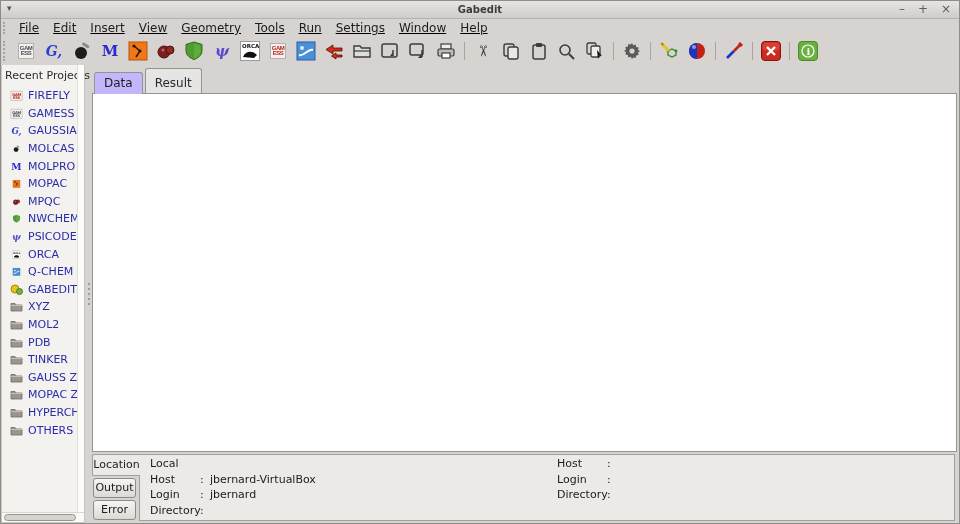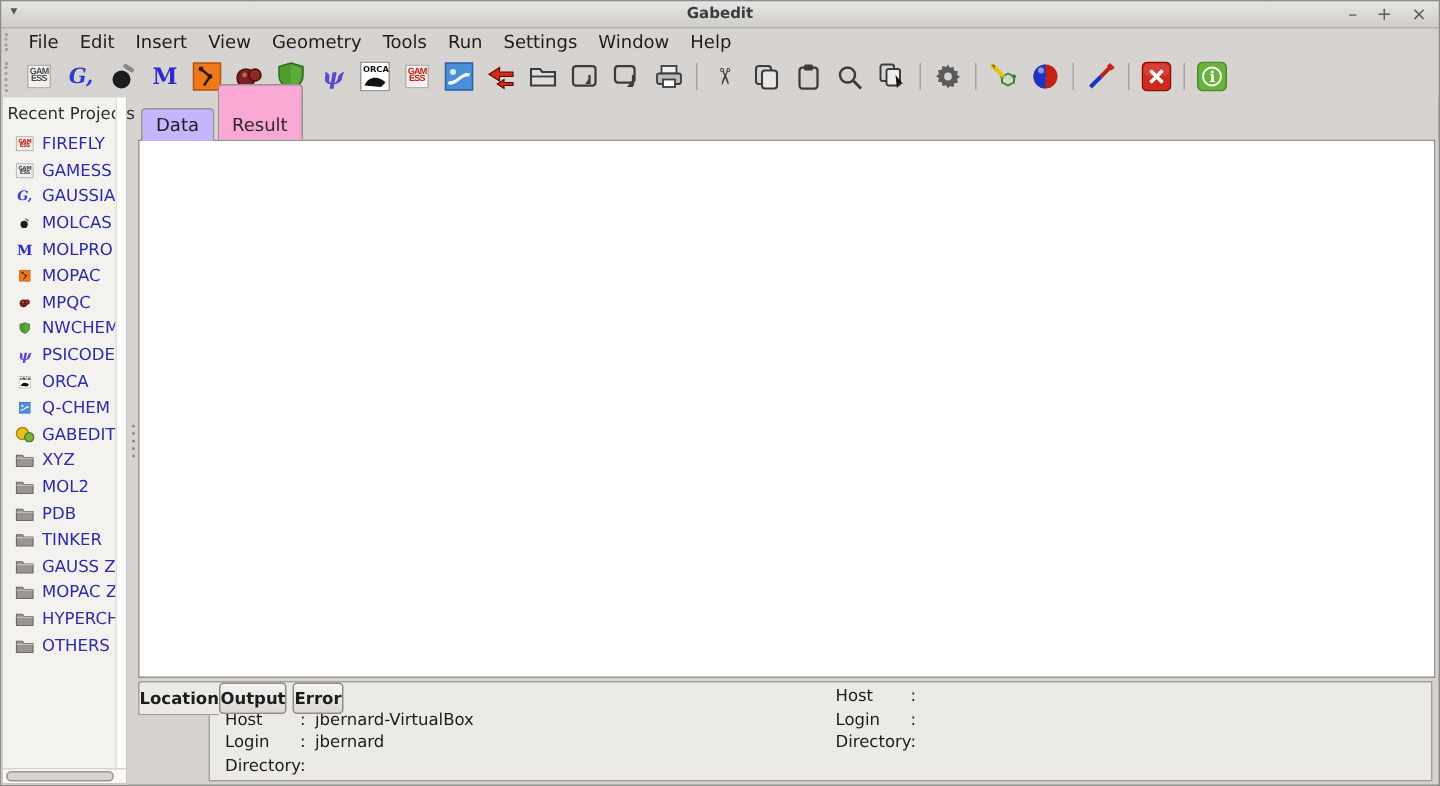--- a/index.html
+++ b/index.html
@@ -41,26 +41,26 @@
   
   .splitter{width:7px;flex:0 0 7px;display:flex;align-items:center;justify-content:center;cursor:col-resize;}
   .split-dots{display:flex;flex-direction:column;gap:3px;}
   .split-dots i{width:2px;height:2px;background:#8d8a86;border-radius:50%;}
 
   
   .maincol{flex:1;display:flex;flex-direction:column;min-width:0;padding:5px 2px 0 0;}
   .tabrow{height:23px;flex:0 0 23px;display:flex;align-items:flex-end;padding-left:2px;position:relative;z-index:2;}
   .tab{font-size:12px;color:#1d1d1d;border:1px solid #97948f;border-bottom:none;border-radius:3px 3px 0 0;padding:3px 9px 3px 9px;margin-right:2px;cursor:default;}
   .tab.active{background:#c4b5fd;padding-bottom:4px;margin-bottom:-1px;}
-  .tab.inactive{background:#f9a8d4;color:#2a2a2a;padding-top:19px;}
+  .tab.inactive{background:#e5e5e5;color:#2a2a2a;padding-top:7px;}
   .content{flex:1;background:#ffffff;border:1px solid #97948f;margin:0;z-index:1;}
 
   
   .bottom{height:67px;flex:0 0 67px;display:flex;margin:2px 2px 2px 0;}
-  .bt-col{width:47px;flex:0 0 47px;display:flex;flex-direction:row;z-index:2;font-weight:bold;}
+  .bt-col{width:47px;flex:0 0 47px;display:flex;flex-direction:column;z-index:2;}
   .bt-tab{height:21px;margin-bottom:1px;font-size:11px;color:#1d1d1d;display:flex;align-items:center;justify-content:center;cursor:default;}
   .bt-tab.active{background:#ebeae7;border:1px solid #a3a09c;border-right:none;margin-right:-1px;border-radius:2px 0 0 2px;}
   .bt-tab.btn{background:linear-gradient(#f6f5f3,#dcd9d5);border:1px solid #8f8c88;border-radius:3px;margin:1px 3px 1px 1px;height:19px;}
   .info{flex:1;background:#ebeae7;border:1px solid #a3a09c;display:flex;font-size:11px;color:#1c1c1c;z-index:1;}
   .info-block{flex:1;padding:1px 0 0 10px;}
   .info-row{display:flex;line-height:15.6px;white-space:nowrap;}
   .info-row .l{width:50px;}
   .info-row .c{width:10px;}
   .info-head{line-height:15.6px;}
 </style>
@@ -74,21 +74,21 @@
     <span class="tb-title">Gabedit</span>
     <span class="tb-controls">
       <span class="tb-ctl">–</span>
       <span class="tb-ctl">+</span>
       <span class="tb-ctl">×</span>
     </span>
   </div>
 
   <div class="menubar">
     <span class="grip"></span>
-    <span id="menu-items" style="display:flex;">
+    <span id="menu-items" style="display:flex;text-decoration:underline;">
         <span class="menu-item">File</span>
         <span class="menu-item">Edit</span>
         <span class="menu-item">Insert</span>
         <span class="menu-item">View</span>
         <span class="menu-item">Geometry</span>
         <span class="menu-item">Tools</span>
         <span class="menu-item">Run</span>
         <span class="menu-item">Settings</span>
         <span class="menu-item">Window</span>
         <span class="menu-item">Help</span>

